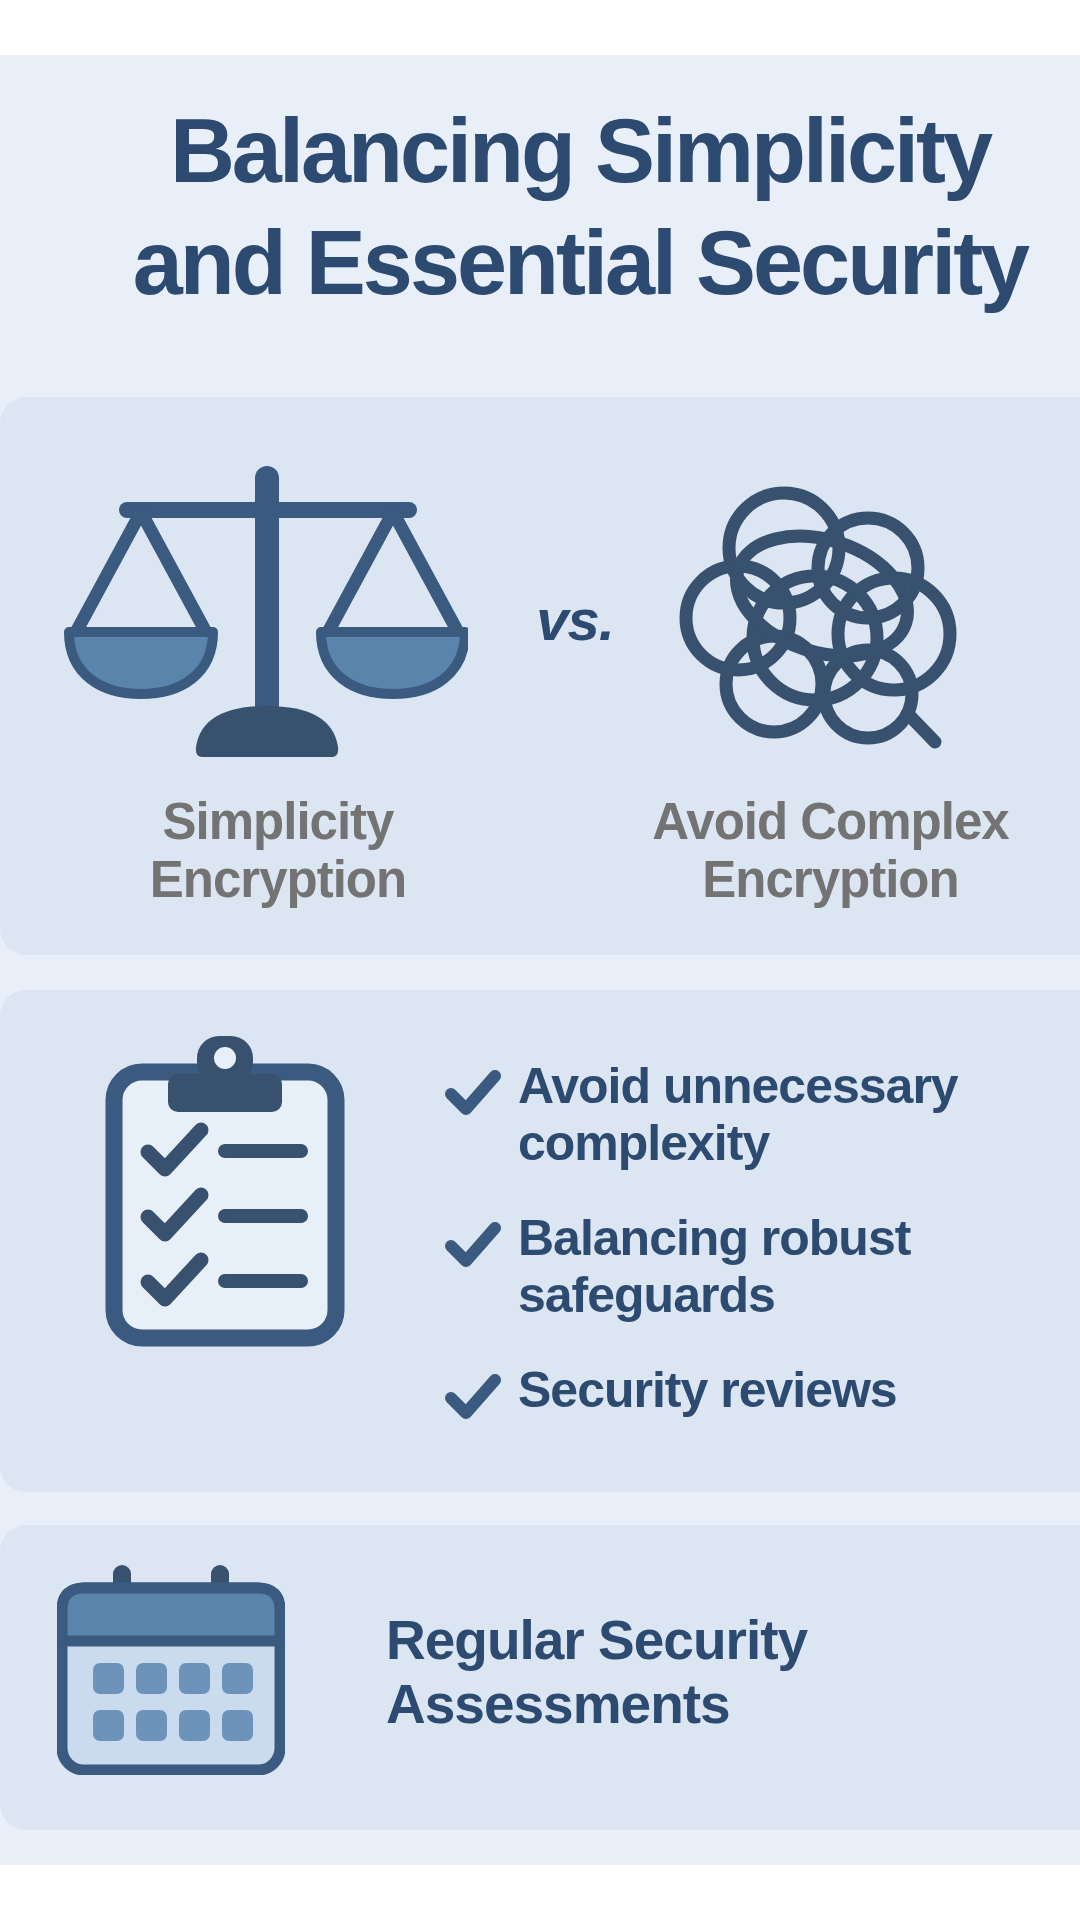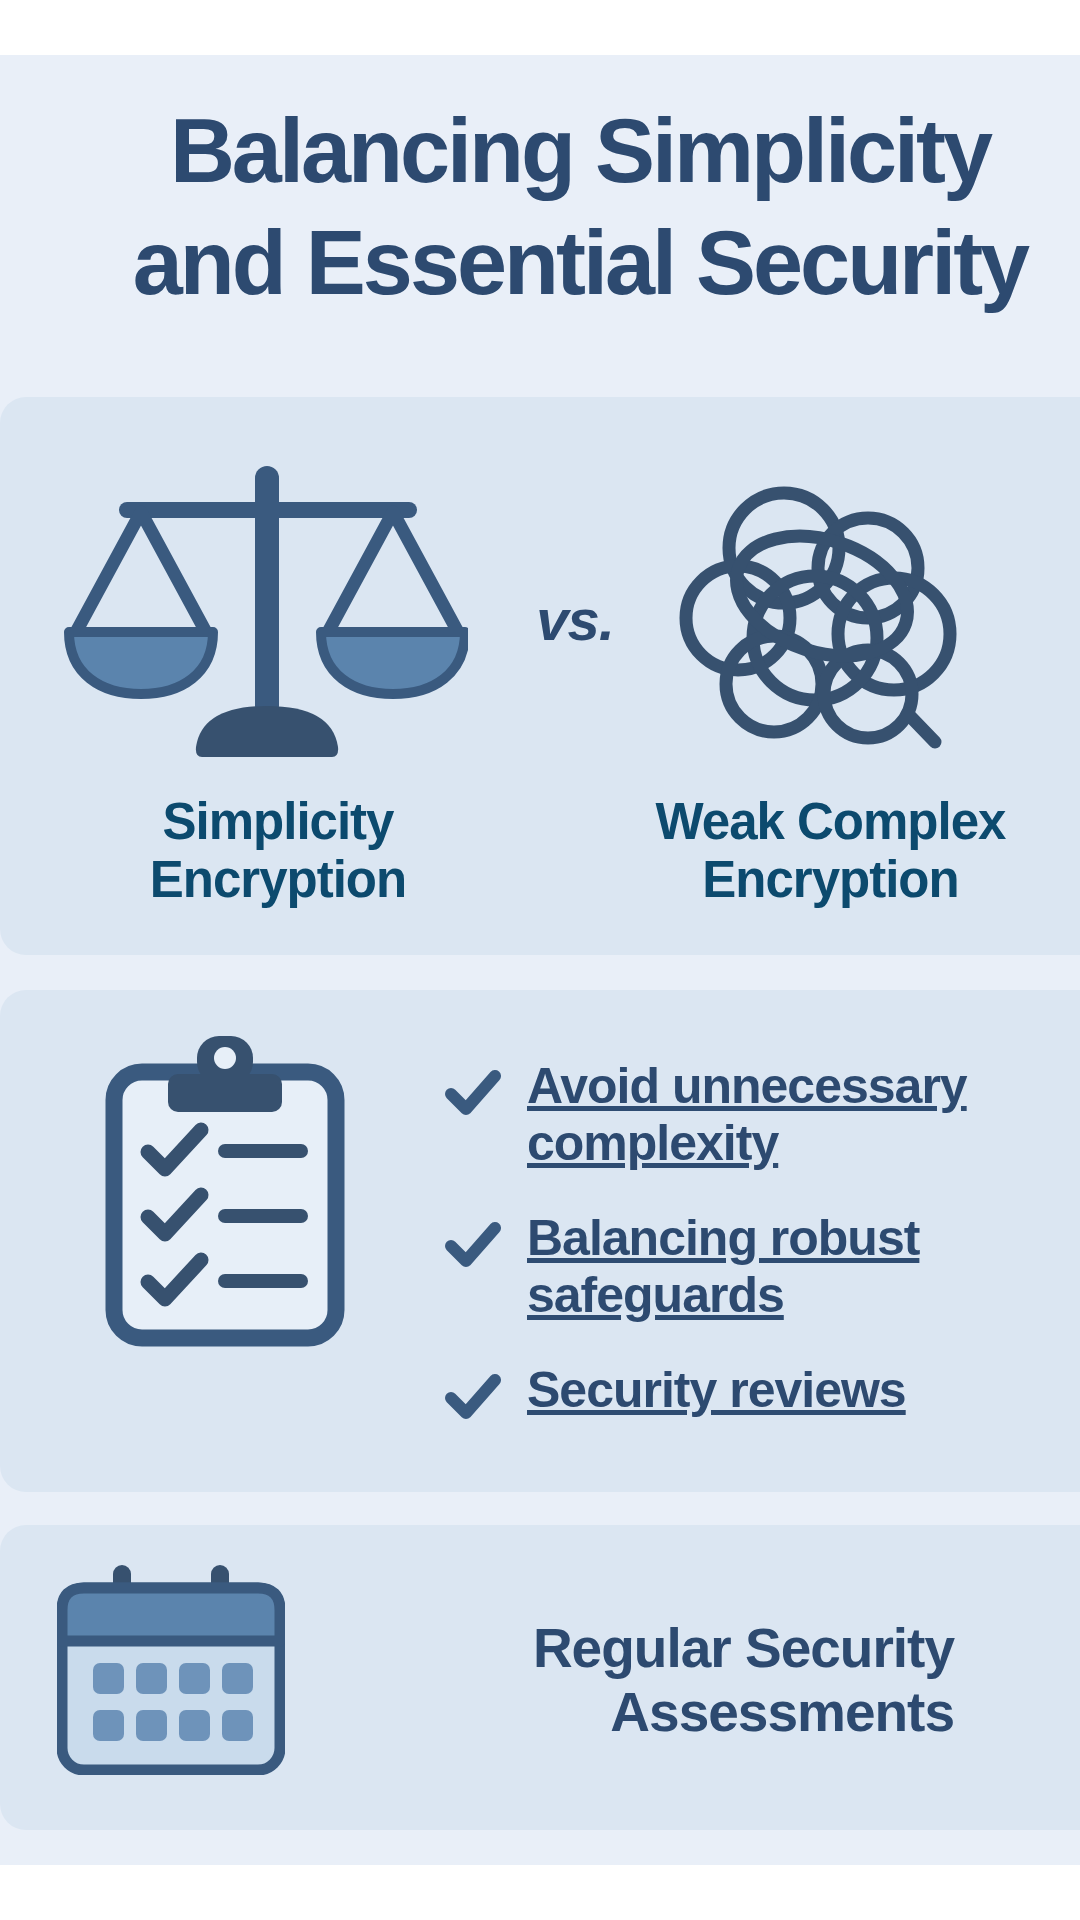--- a/index.html
+++ b/index.html
@@ -33,40 +33,40 @@
 
   .icon-abs{position:absolute;}
 
   .vs{
     position:absolute;left:500px;top:586px;width:150px;
     text-align:center;font-size:58px;letter-spacing:-1px;color:#2d4a70;font-style:italic;
   }
   .compare-label{
     position:absolute;top:793px;
     text-align:center;font-size:51px;line-height:1.13;letter-spacing:-1px;
-    color:#0c4a6e;white-space:pre-line;
+    color:#737373;white-space:pre-line;
   }
   .compare-label.left{left:68px;width:420px;}
   .compare-label.right{left:608px;width:445px;}
 
   .check-list{
     position:absolute;left:445px;top:1058px;width:585px;
     display:flex;flex-direction:column;gap:38px;
   }
-  .check-item{display:flex;gap:26px;text-decoration:underline;}
+  .check-item{display:flex;gap:17px;}
   .check-item svg{flex:0 0 auto;margin-top:11px;}
   .check-item .check-text{
     font-size:50px;line-height:1.14;letter-spacing:-1px;
     color:#2d4a70;white-space:pre-line;
   }
 
   .footer-heading{
     position:absolute;left:378px;top:1600px;width:560px;
     font-size:55px;line-height:1.17;letter-spacing:-1px;
-    color:#2d4a70;white-space:pre-line;margin:16px;text-align:right;
+    color:#2d4a70;white-space:pre-line;margin:8px;
   }
 </style>
 </head>
 <body>
 
 <div class="page">
   <div class="bg-light"></div>
 
   <h1 class="title">Balancing Simplicity
 and Essential Security</h1>
@@ -93,21 +93,21 @@
         <circle cx="143" cy="162" r="62"></circle>
         <circle cx="102" cy="208" r="48"></circle>
         <circle cx="196" cy="218" r="44"></circle>
         <ellipse cx="150" cy="120" rx="88" ry="56" transform="rotate(18 150 120)"></ellipse>
         <path d="M236,238 L263,266"></path>
       </g>
     </svg>
 
     <div class="compare-label left" style="position:absolute;left:68px;top:396px;">Simplicity
 Encryption</div>
-    <div class="compare-label right" style="position:absolute;left:608px;top:396px;">Weak Complex
+    <div class="compare-label right" style="position:absolute;left:608px;top:396px;">Avoid Complex
 Encryption</div>
   </div>
 
   <div class="card card-checklist">
 
     <svg class="icon-abs" style="left:100px;top:40px;" width="250" height="320" viewBox="0 0 250 320" aria-hidden="true">
       <rect x="14" y="42" width="222" height="266" rx="28" fill="#e7eff8" stroke="#3a5a7f" stroke-width="17"></rect>
       <rect x="97" y="6" width="56" height="48" rx="22" fill="#37516f"></rect>
       <rect x="68" y="44" width="114" height="38" rx="10" fill="#37516f"></rect>
       <circle cx="125" cy="28" r="11" fill="#e7eff8"></circle>

